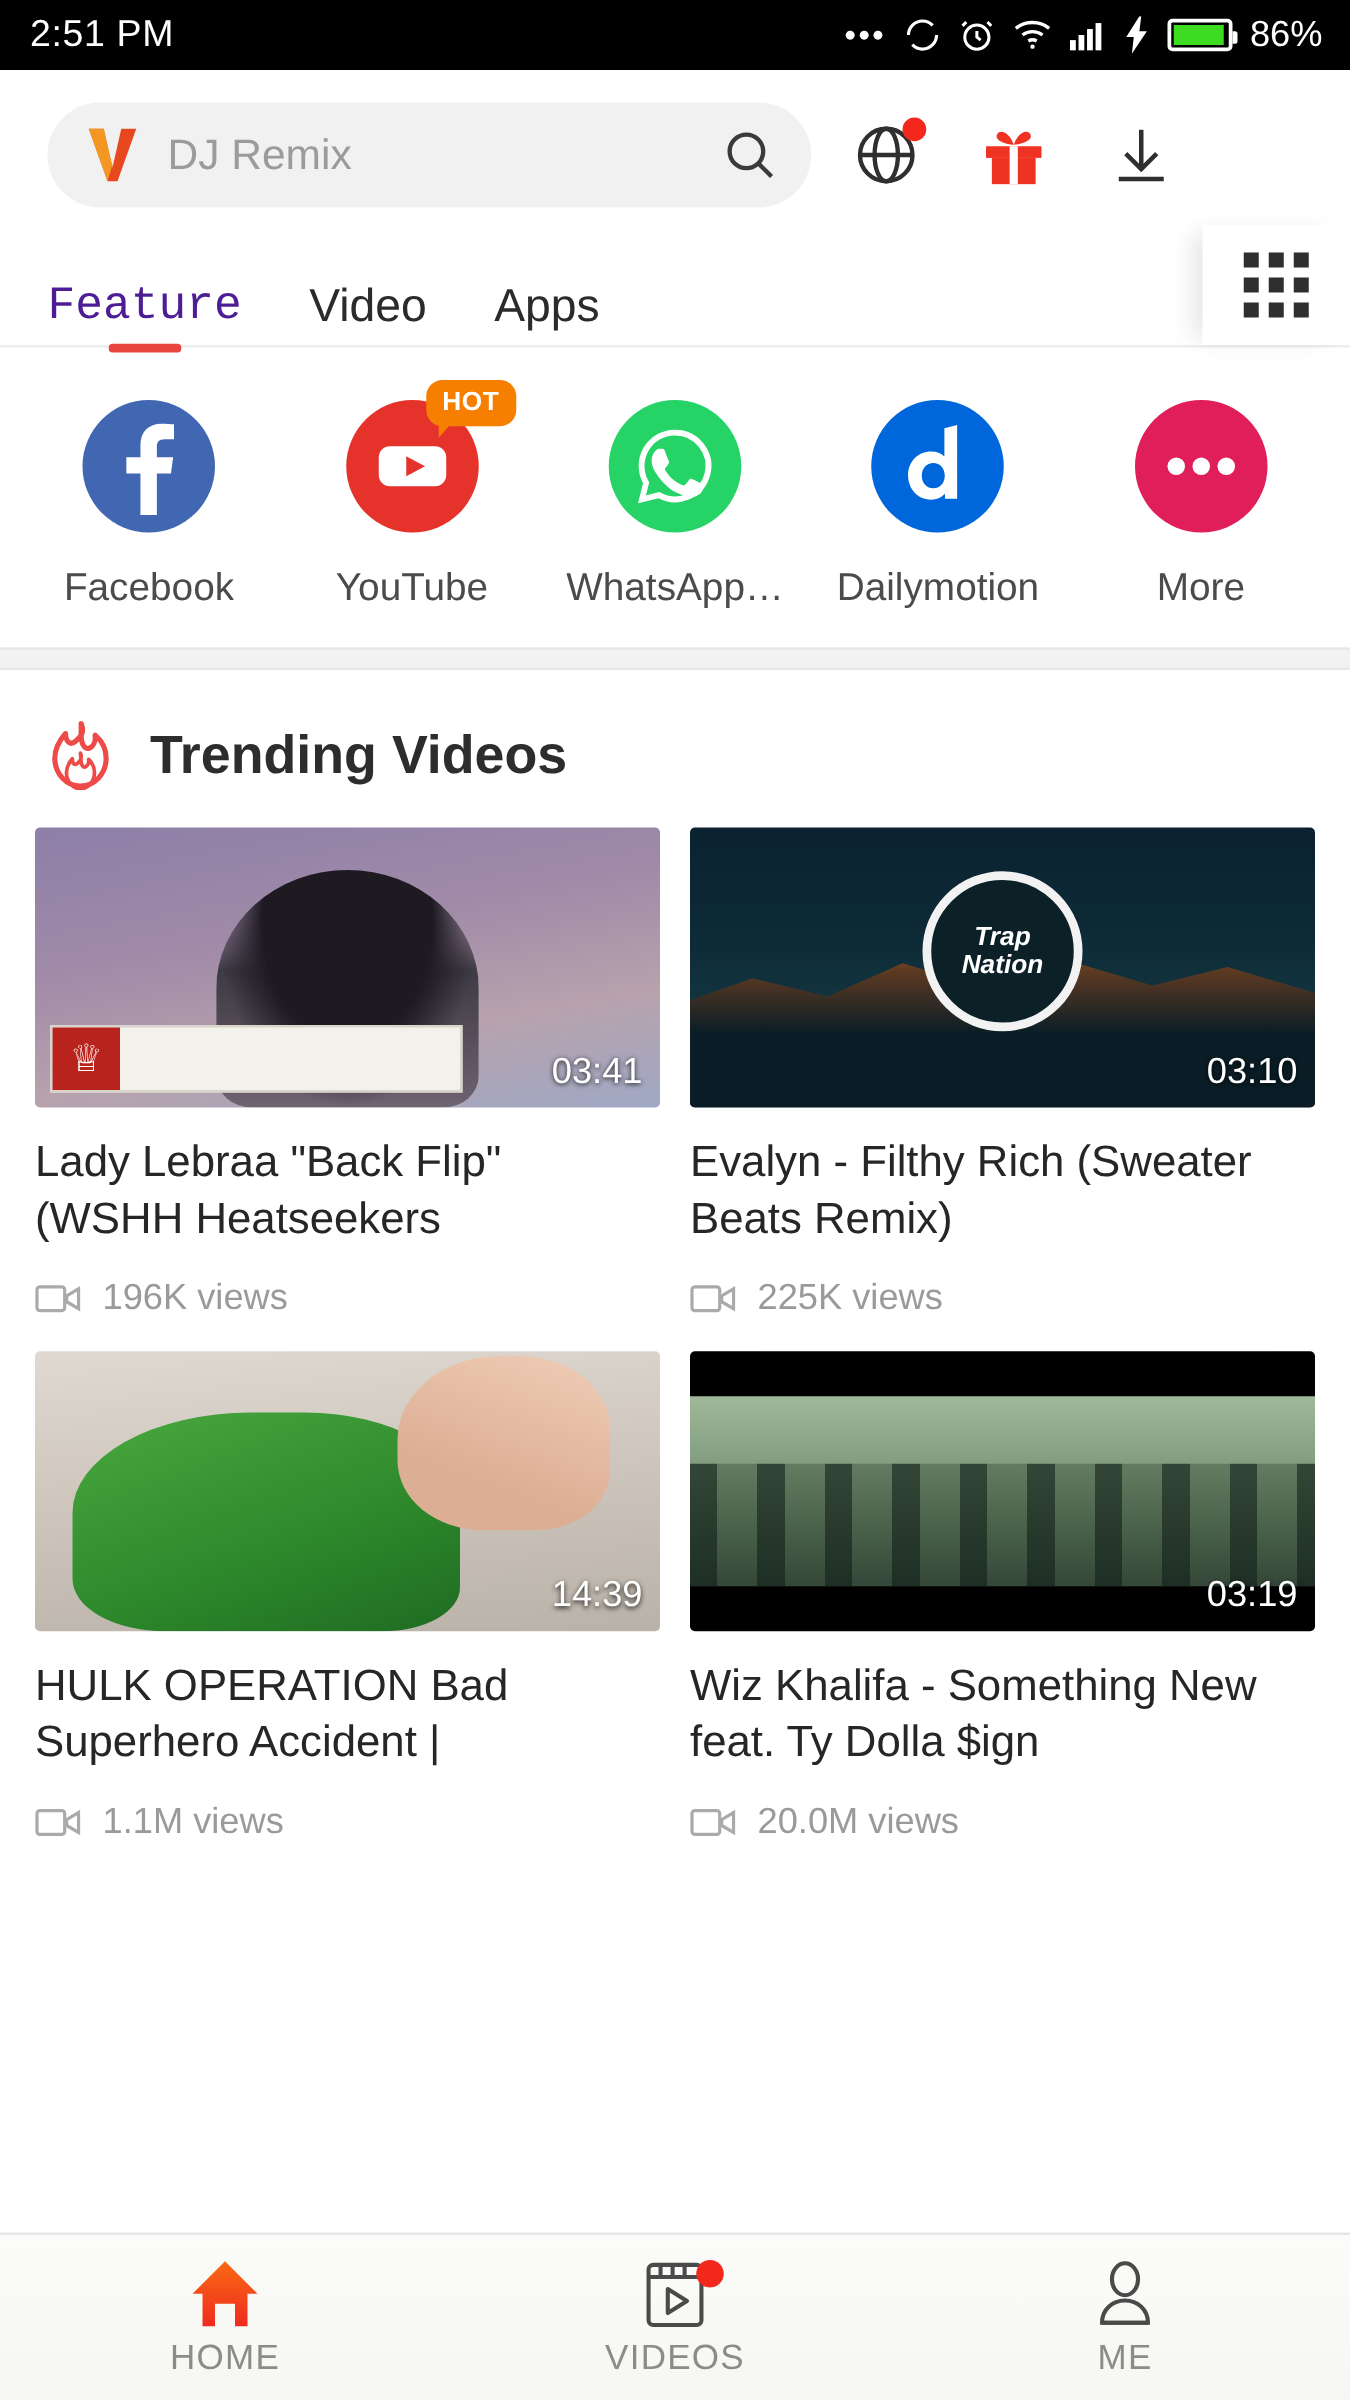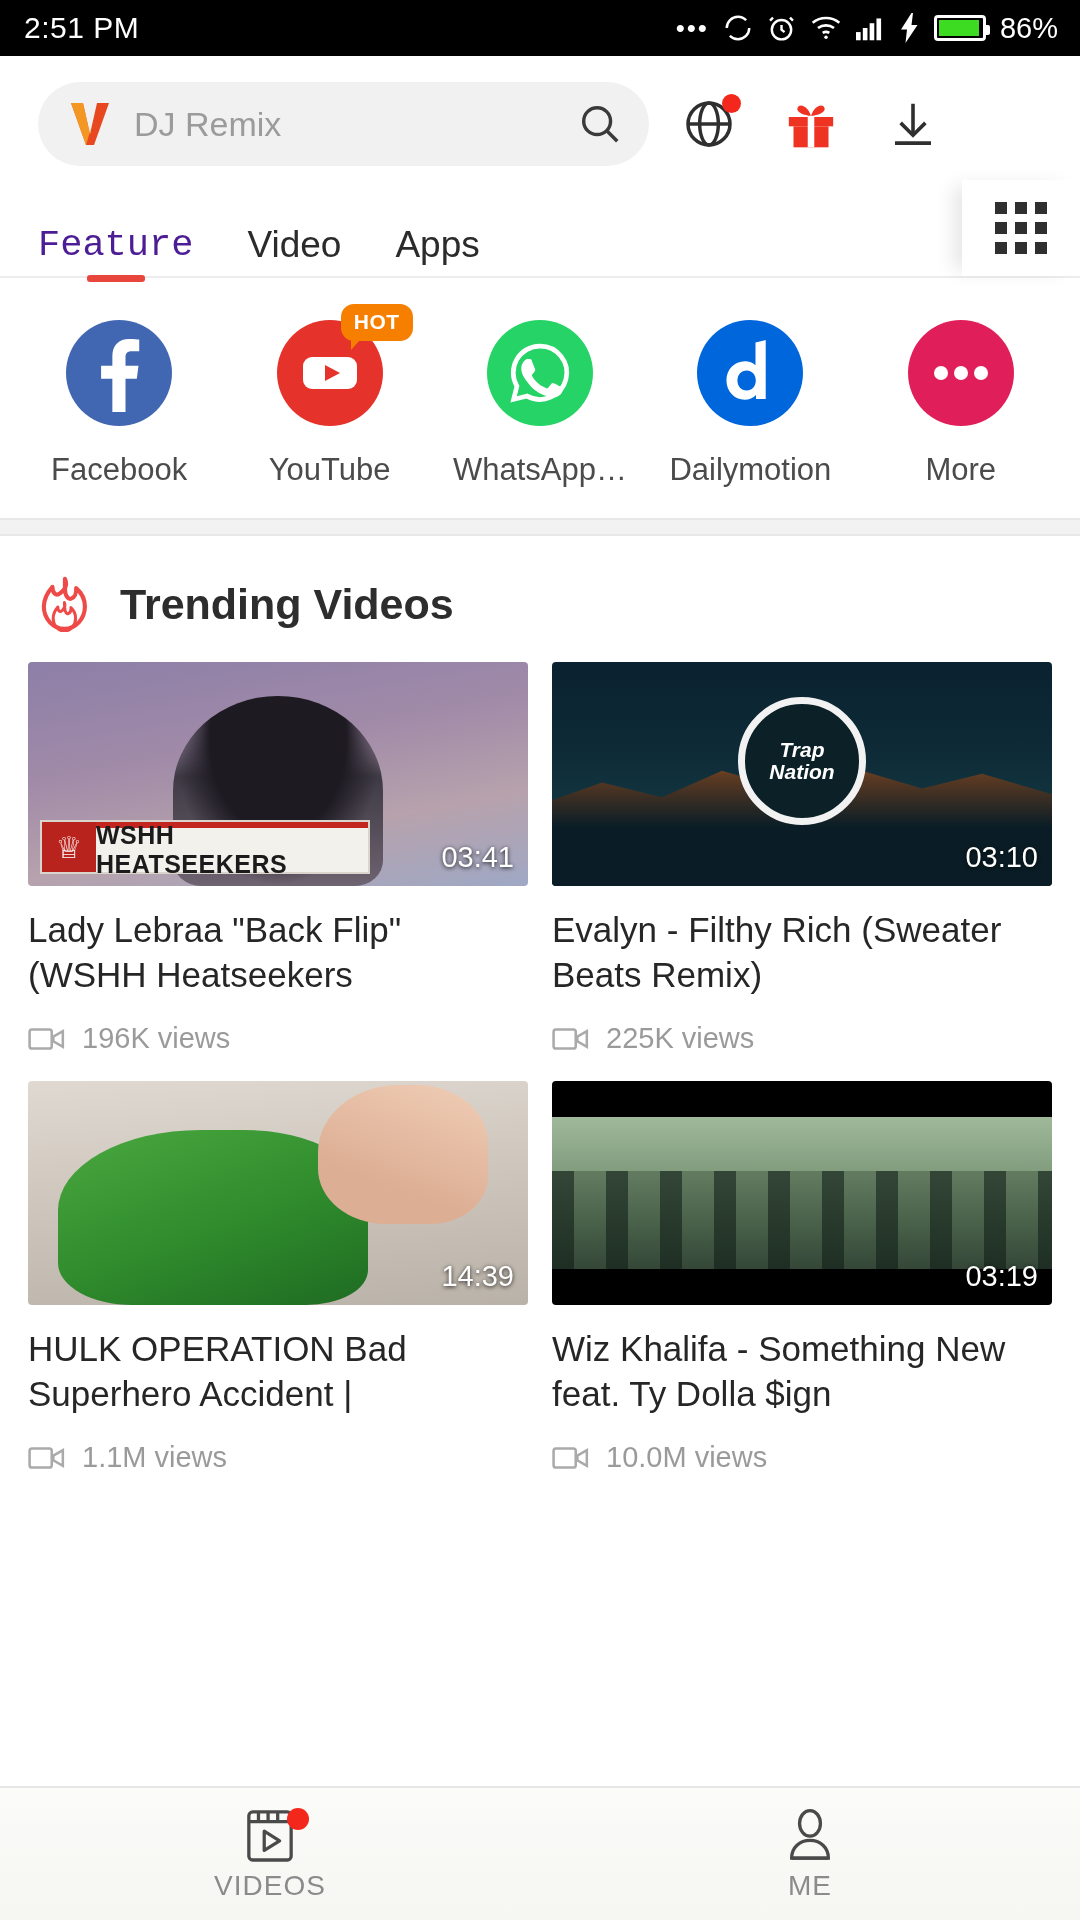--- a/index.html
+++ b/index.html
@@ -369,21 +369,20 @@
   <div class="sec-title">Trending Videos</div>
 </div>
 
 <div class="vgrid">
 
   <div class="vcard">
     <div class="thumb t1">
       <div class="silho"></div>
       <div class="wshh">
         <div class="wshh-crown">♕</div>
-        <div class="wshh-txt">WSHH HEATSEEKERS</div>
       </div>
       <div class="dur">03:41</div>
     </div>
     <div class="vtitle">Lady Lebraa "Back Flip" (WSHH Heatseekers</div>
     <div class="vmeta">
       <svg class="cam" viewBox="0 0 24 16" fill="none" stroke="#aaa" stroke-width="1.6">
         <rect x="1" y="2" width="14" height="12" rx="1.5"></rect>
           <path d="M16 6.5 22 3v10l-6-3.5z"></path>
       </svg>
       <span class="views">196K views</span>
@@ -427,27 +426,41 @@
       <div class="wizband"></div>
       <div class="crowd"></div>
       <div class="dur">03:19</div>
     </div>
     <div class="vtitle">Wiz Khalifa - Something New feat. Ty Dolla $ign</div>
     <div class="vmeta">
       <svg class="cam" viewBox="0 0 24 16" fill="none" stroke="#aaa" stroke-width="1.6">
         <rect x="1" y="2" width="14" height="12" rx="1.5"></rect>
           <path d="M16 6.5 22 3v10l-6-3.5z"></path>
       </svg>
-      <span class="views">10.0M views</span>
+      <span class="views">20.0M views</span>
     </div>
   </div>
 
 </div>
 
 <div class="botnav">
+  <div class="nav-item">
+    <span class="nav-ico">
+      <svg width="60" height="56" viewBox="0 0 30 28">
+        <defs>
+            <linearGradient id="hg" x1="0" y1="0" x2="0" y2="1">
+          <stop offset="0" stop-color="#f96a14"></stop>
+              <stop offset="1" stop-color="#ef2b1f"></stop>
+        </linearGradient>
+          </defs>
+        <path d="M15 1 28 14h-4v13H19v-9h-8v9H6V14H2z" fill="url(#hg)"></path>
+      </svg>
+    </span>
+    <span class="nav-label">HOME</span>
+  </div>
 
   <div class="nav-item">
     <span class="nav-ico">
       <svg width="50" height="58" viewBox="0 0 26 30" fill="none" stroke="#4a4a4a" stroke-width="1.7">
         <rect x="2" y="3" width="22" height="25" rx="2"></rect>
           <path d="M2 8h22"></path>
         <path d="M7 3v5M12 3v5M17 3v5"></path>
           <path d="M10 13 18 18 10 23z" stroke-linejoin="round"></path>
       </svg>
       <span class="nav-dot"></span>

